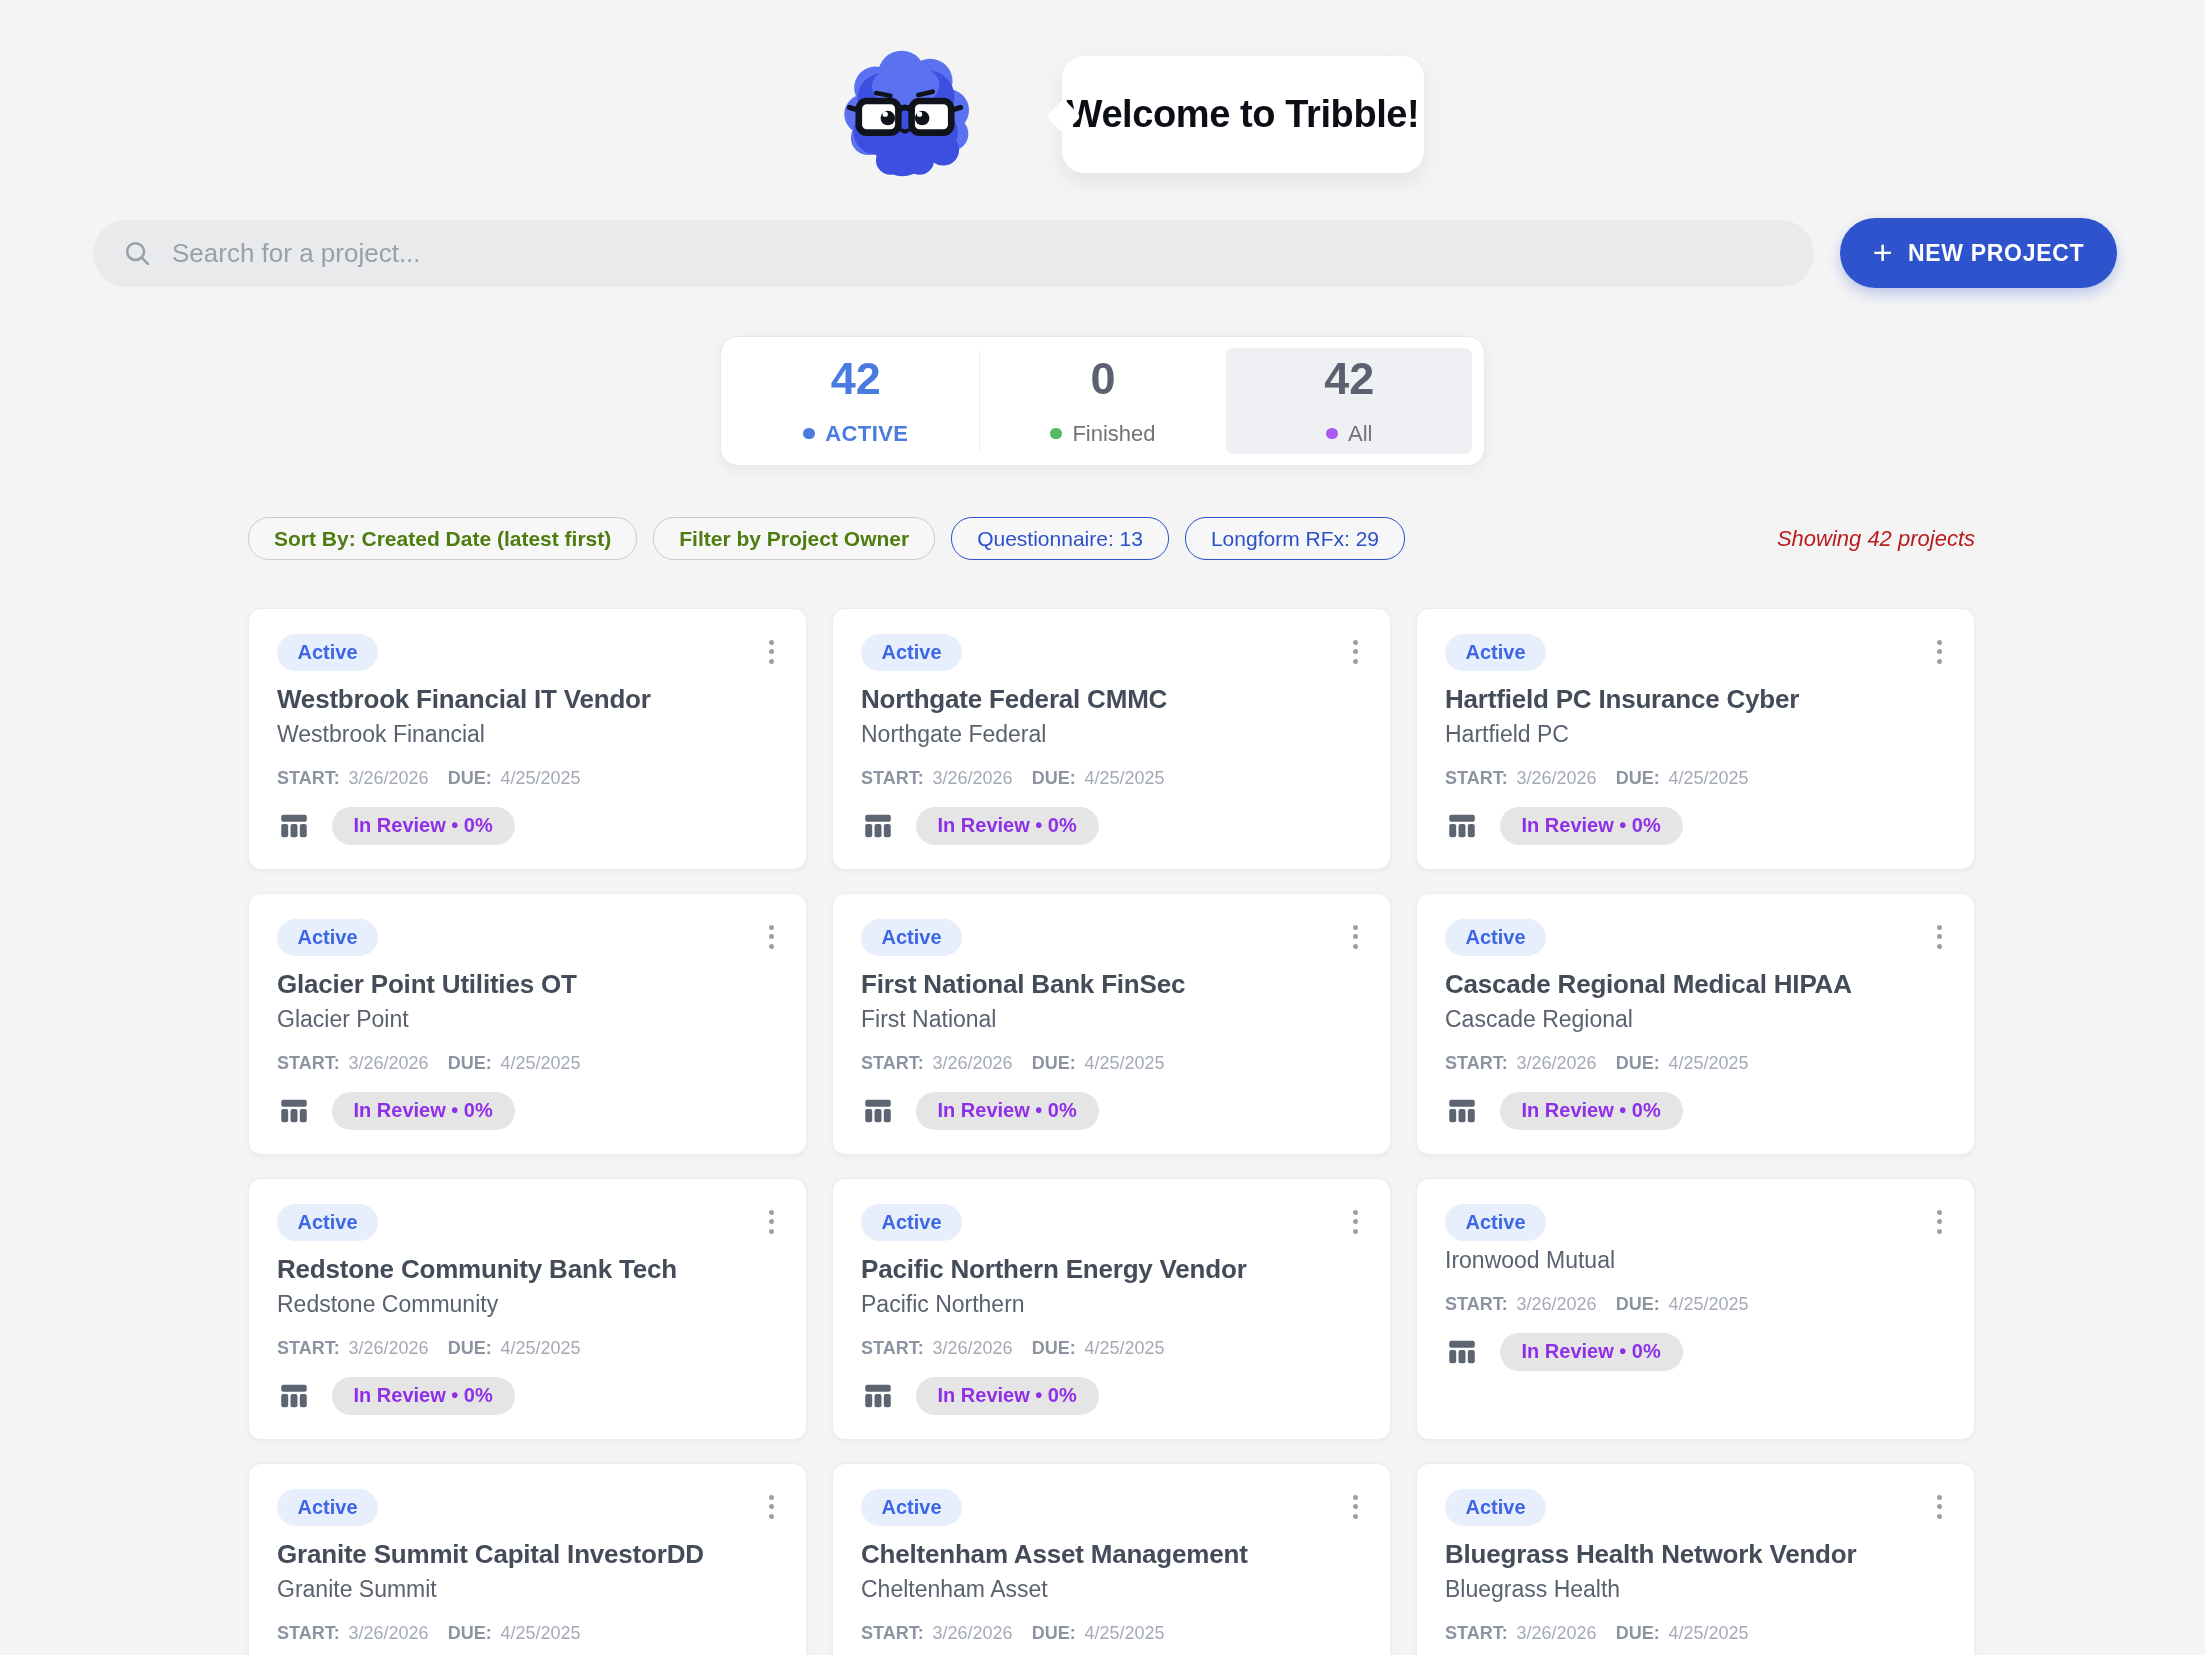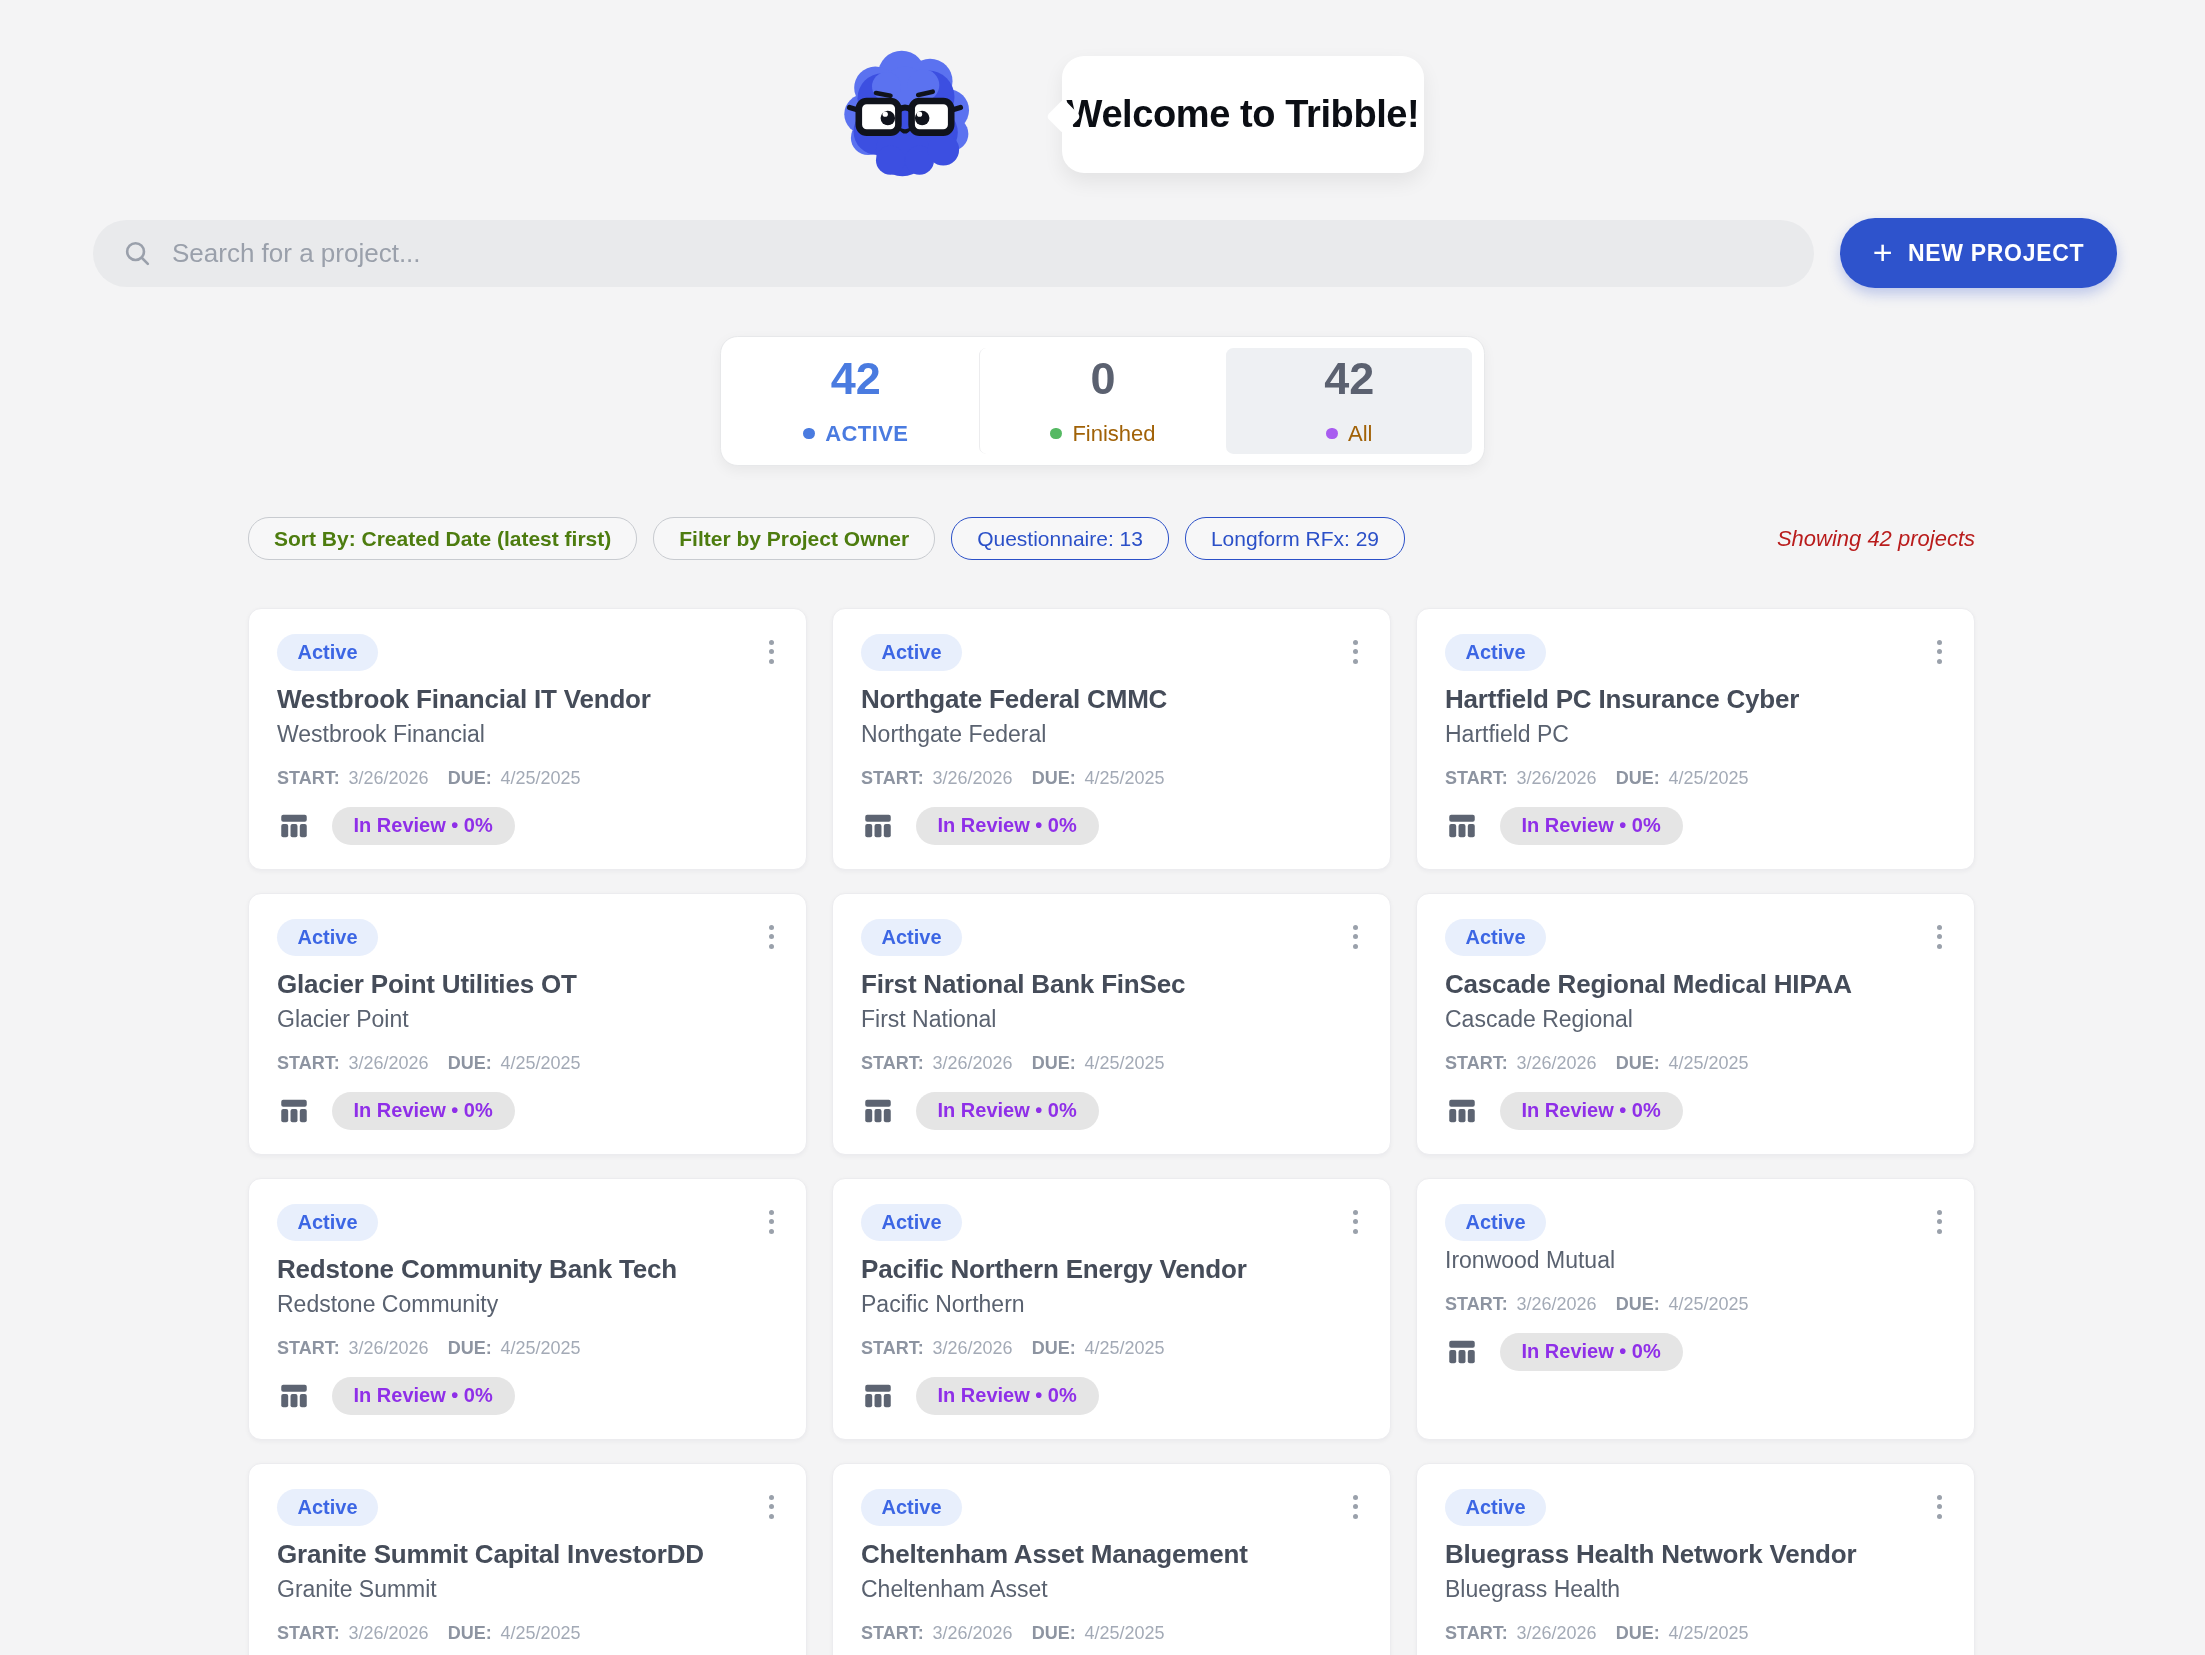--- a/index.html
+++ b/index.html
@@ -59,21 +59,21 @@
     box-shadow:0 4.4px 13px rgba(0,0,0,.05);
     display:flex; align-items:stretch; padding:11px 11.7px;
   }
   .seg { flex:1; display:flex; flex-direction:column; align-items:center; justify-content:center; gap:20px; border-radius:7.3px; }
   .seg + .seg-divided { border-left:1.5px solid #ececee; }
   .seg-highlight { background:#eef0f3; }
   .seg-value { font-size:45px; font-weight:bold; color:#5b6170; line-height:1; }
   .seg-active .seg-value { color:#4a7be0; }
   .seg-label-row { display:flex; align-items:center; gap:10.3px; }
   .seg-dot { width:11.7px; height:11.7px; border-radius:50%; }
-  .seg-label { font-size:22px; color:#a16207; }
+  .seg-label { font-size:22px; color:#737373; }
   .seg-active .seg-label { color:#4a7be0; font-weight:bold; letter-spacing:0.4px; }
 
   
   .filter-row { display:flex; align-items:center; gap:16px; margin:51px 230px 0 248px; }
   .chip {
     height:43px; border-radius:21px; padding:0 25px; cursor:pointer;
     display:inline-flex; align-items:center;
     font-family:"Liberation Sans", sans-serif; font-size:21px;
     background:#f7f7f8;
   }

